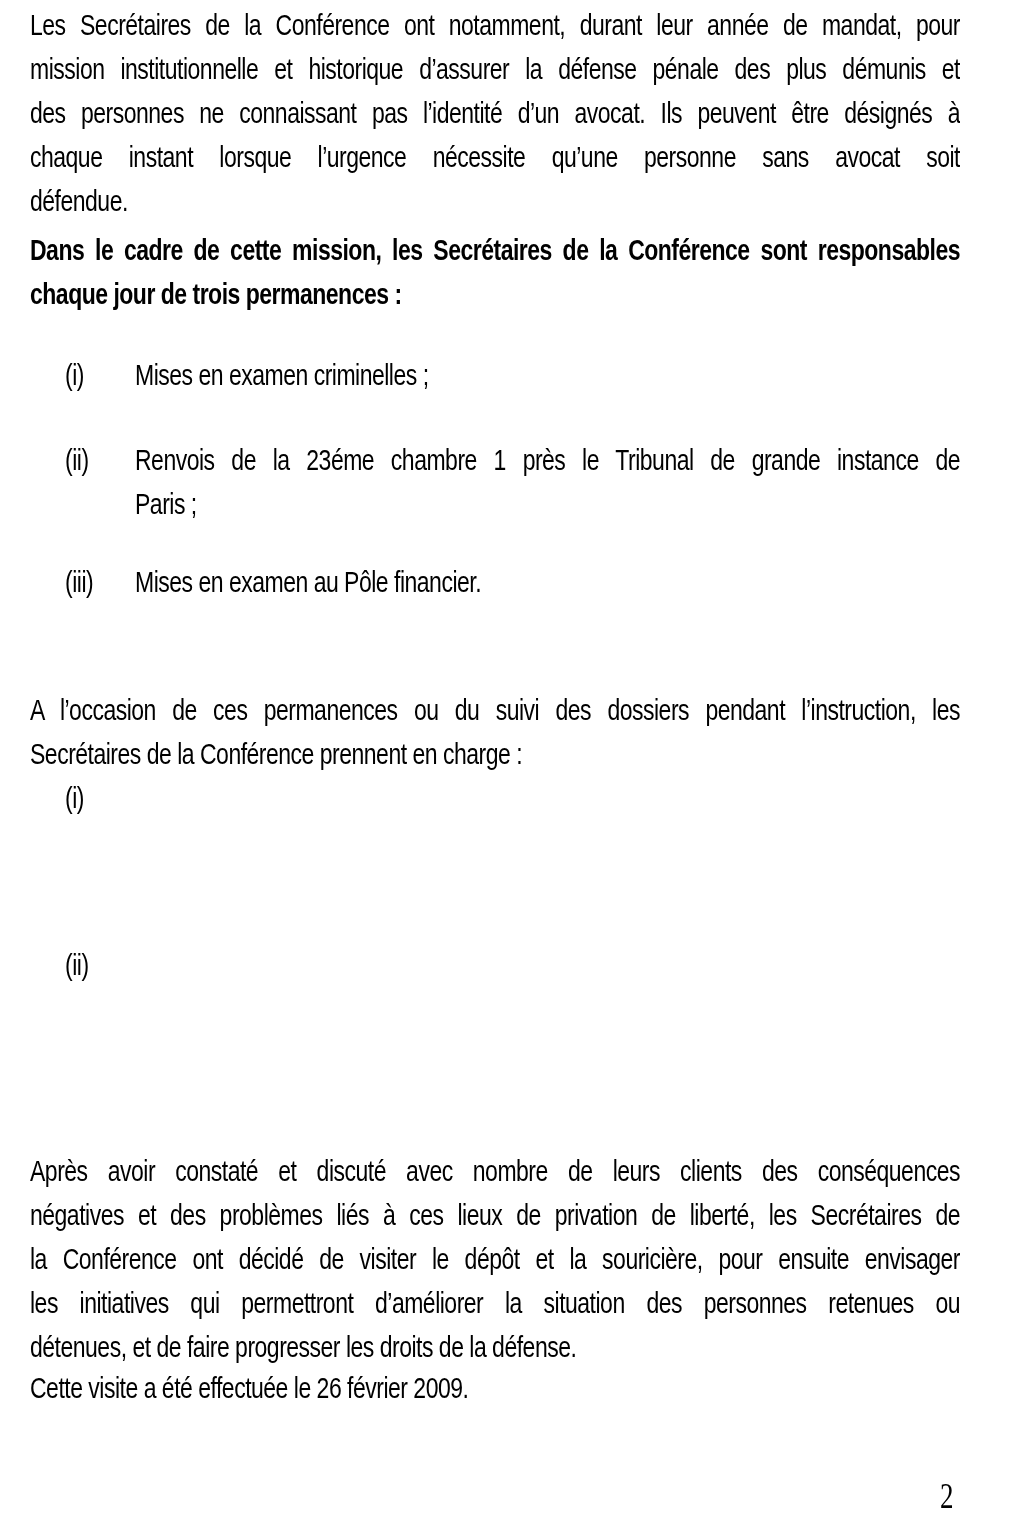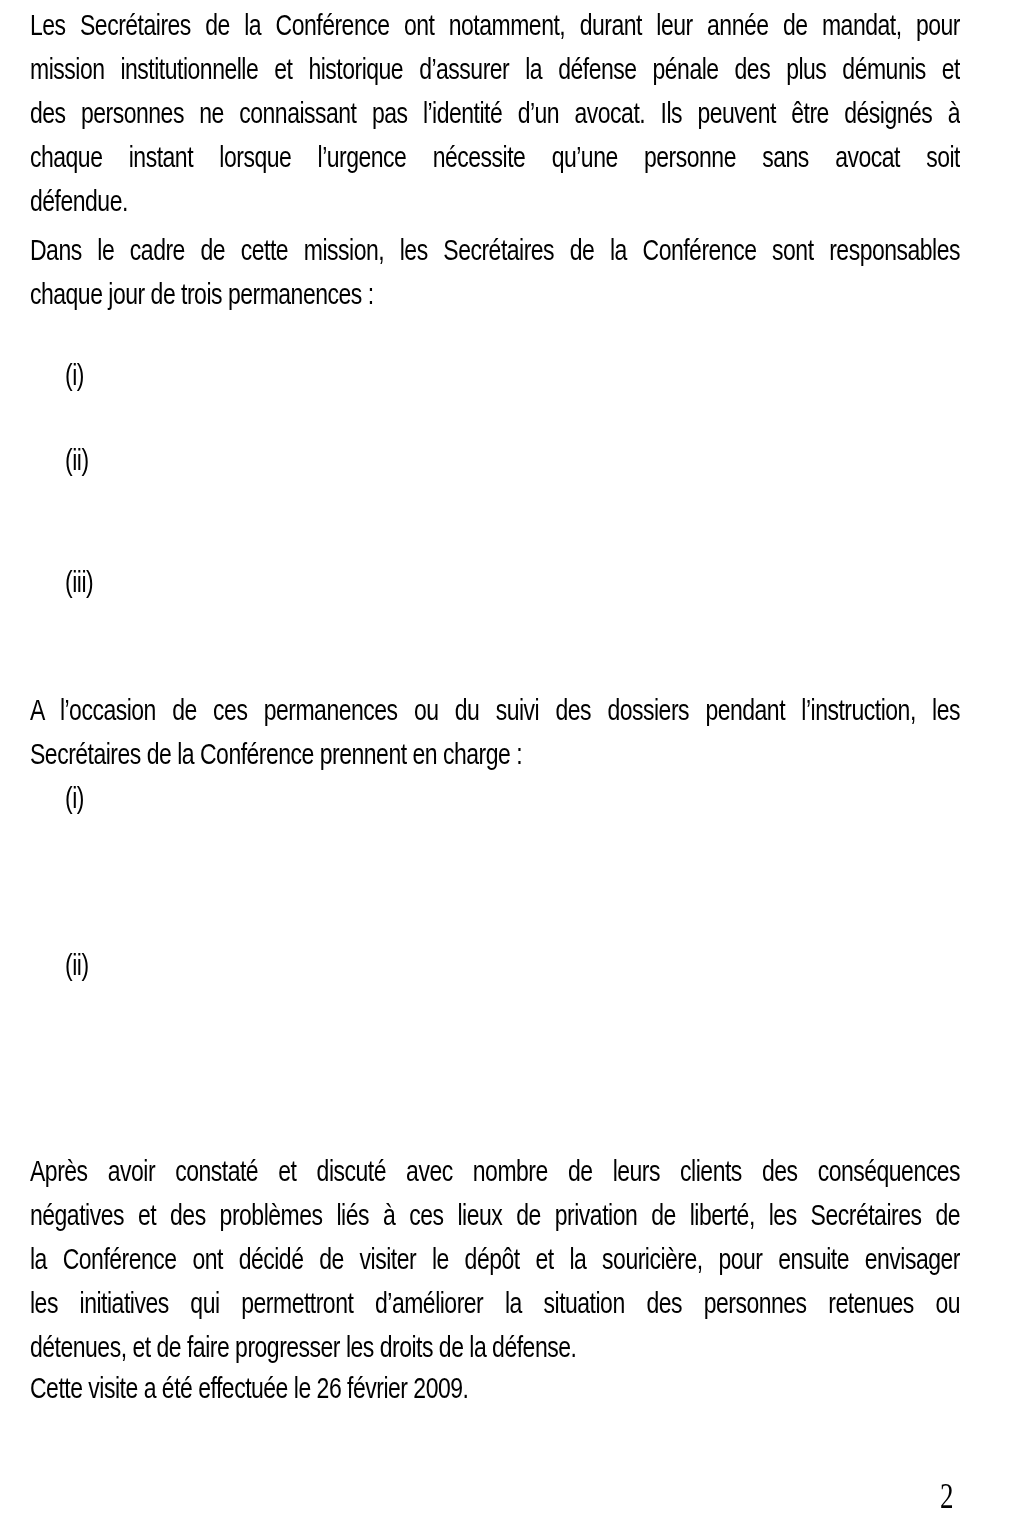--- a/index.html
+++ b/index.html
@@ -57,34 +57,44 @@
   <div id="doc">
       <div class="block" style="top: 3px;">
         <div class="lines">
           <div class="ln j">Les Secrétaires de la Conférence ont notamment, durant leur année de mandat, pour</div>
           <div class="ln j">mission institutionnelle et historique d’assurer la défense pénale des plus démunis et</div>
           <div class="ln j">des personnes ne connaissant pas l’identité d’un avocat. Ils peuvent être désignés à</div>
           <div class="ln j">chaque instant lorsque l’urgence nécessite qu’une personne sans avocat soit</div>
           <div class="ln end">défendue.</div>
         </div>
       </div>
-      <div class="block" style="top: 228px;">
+      <div class="block" style="top: 228px; font-weight: bold;">
         <div class="lines">
           <div class="ln j">Dans le cadre de cette mission, les Secrétaires de la Conférence sont responsables</div>
           <div class="ln end">chaque jour de trois permanences :</div>
         </div>
       </div>
       <div class="block" style="top: 353px;">
         <div class="ln end marker">(i)</div>
+        <div class="lines indent">
+          <div class="ln end">Mises en examen criminelles ;</div>
+        </div>
       </div>
       <div class="block" style="top: 438px;">
         <div class="ln end marker">(ii)</div>
+        <div class="lines indent">
+          <div class="ln j">Renvois de la 23éme chambre 1 près le Tribunal de grande instance de</div>
+          <div class="ln end">Paris ;</div>
+        </div>
       </div>
       <div class="block" style="top: 560px;">
         <div class="ln end marker">(iii)</div>
+        <div class="lines indent">
+          <div class="ln end">Mises en examen au Pôle financier.</div>
+        </div>
       </div>
       <div class="block" style="top: 688px;">
         <div class="lines">
           <div class="ln j">A l’occasion de ces permanences ou du suivi des dossiers pendant l’instruction, les</div>
           <div class="ln end">Secrétaires de la Conférence prennent en charge :</div>
         </div>
       </div>
       <div class="block" style="top: 776px;">
         <div class="ln end marker">(i)</div>
       </div>

